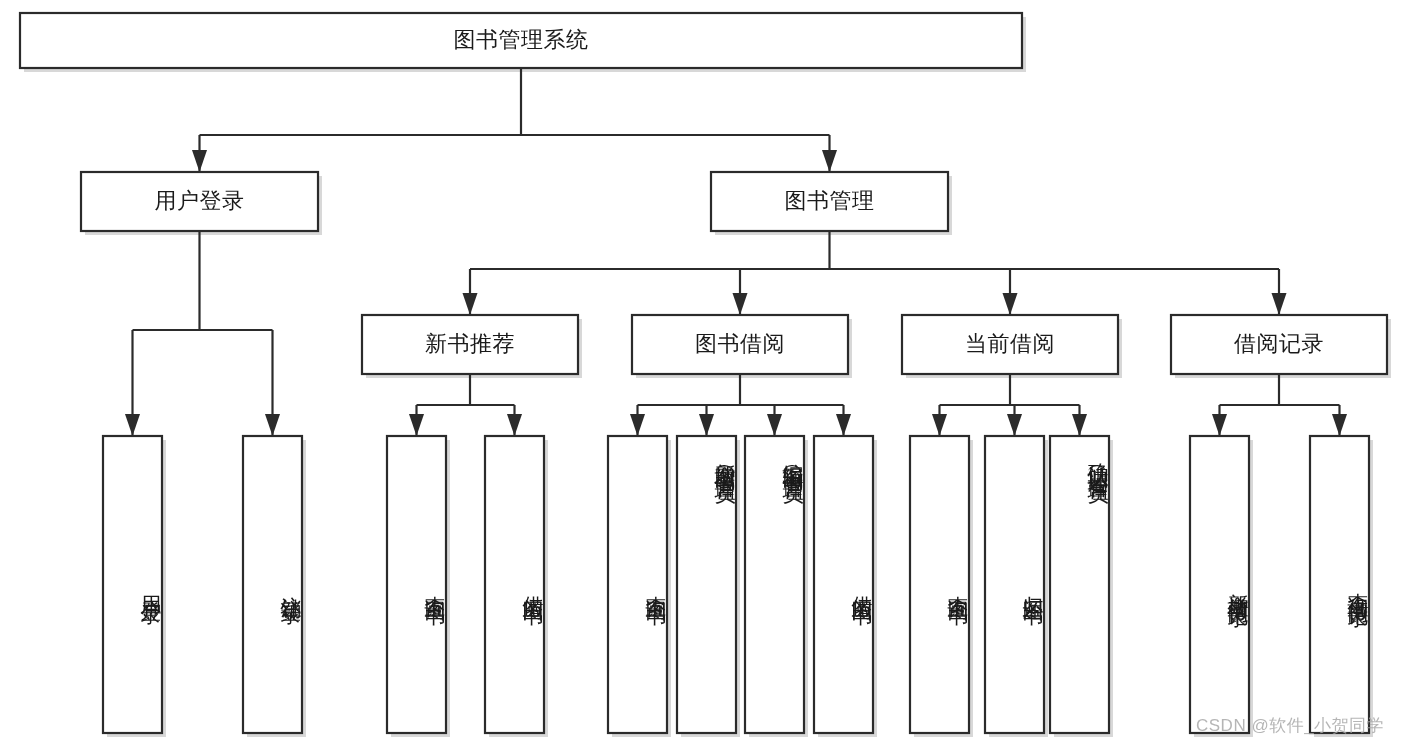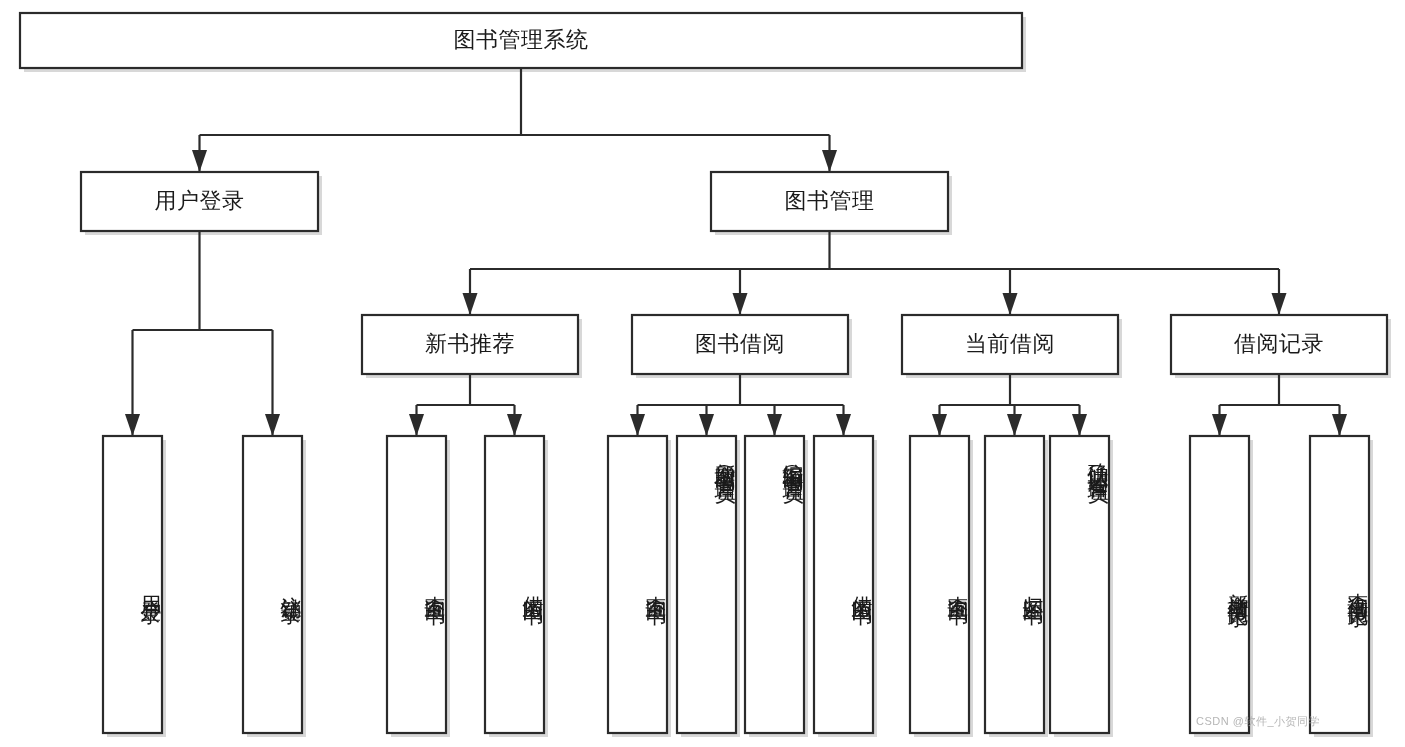--- a/index.html
+++ b/index.html
@@ -67,21 +67,21 @@
     letter-spacing: 3px;
     display: flex;
     align-items: flex-start;
     justify-content: center;
     white-space: nowrap;
     pointer-events: none;
   }
   .watermark {
     position: absolute;
     font-family: "Liberation Sans", "DejaVu Sans", sans-serif;
-    font-size: 11px;
+    font-size: 17px;
     color: #a9a9a9;
     opacity: 0.85;
     white-space: nowrap;
     letter-spacing: 0.5px;
   }
 </style>
 </head>
 <body>
 
 <div id="diagram-root">

